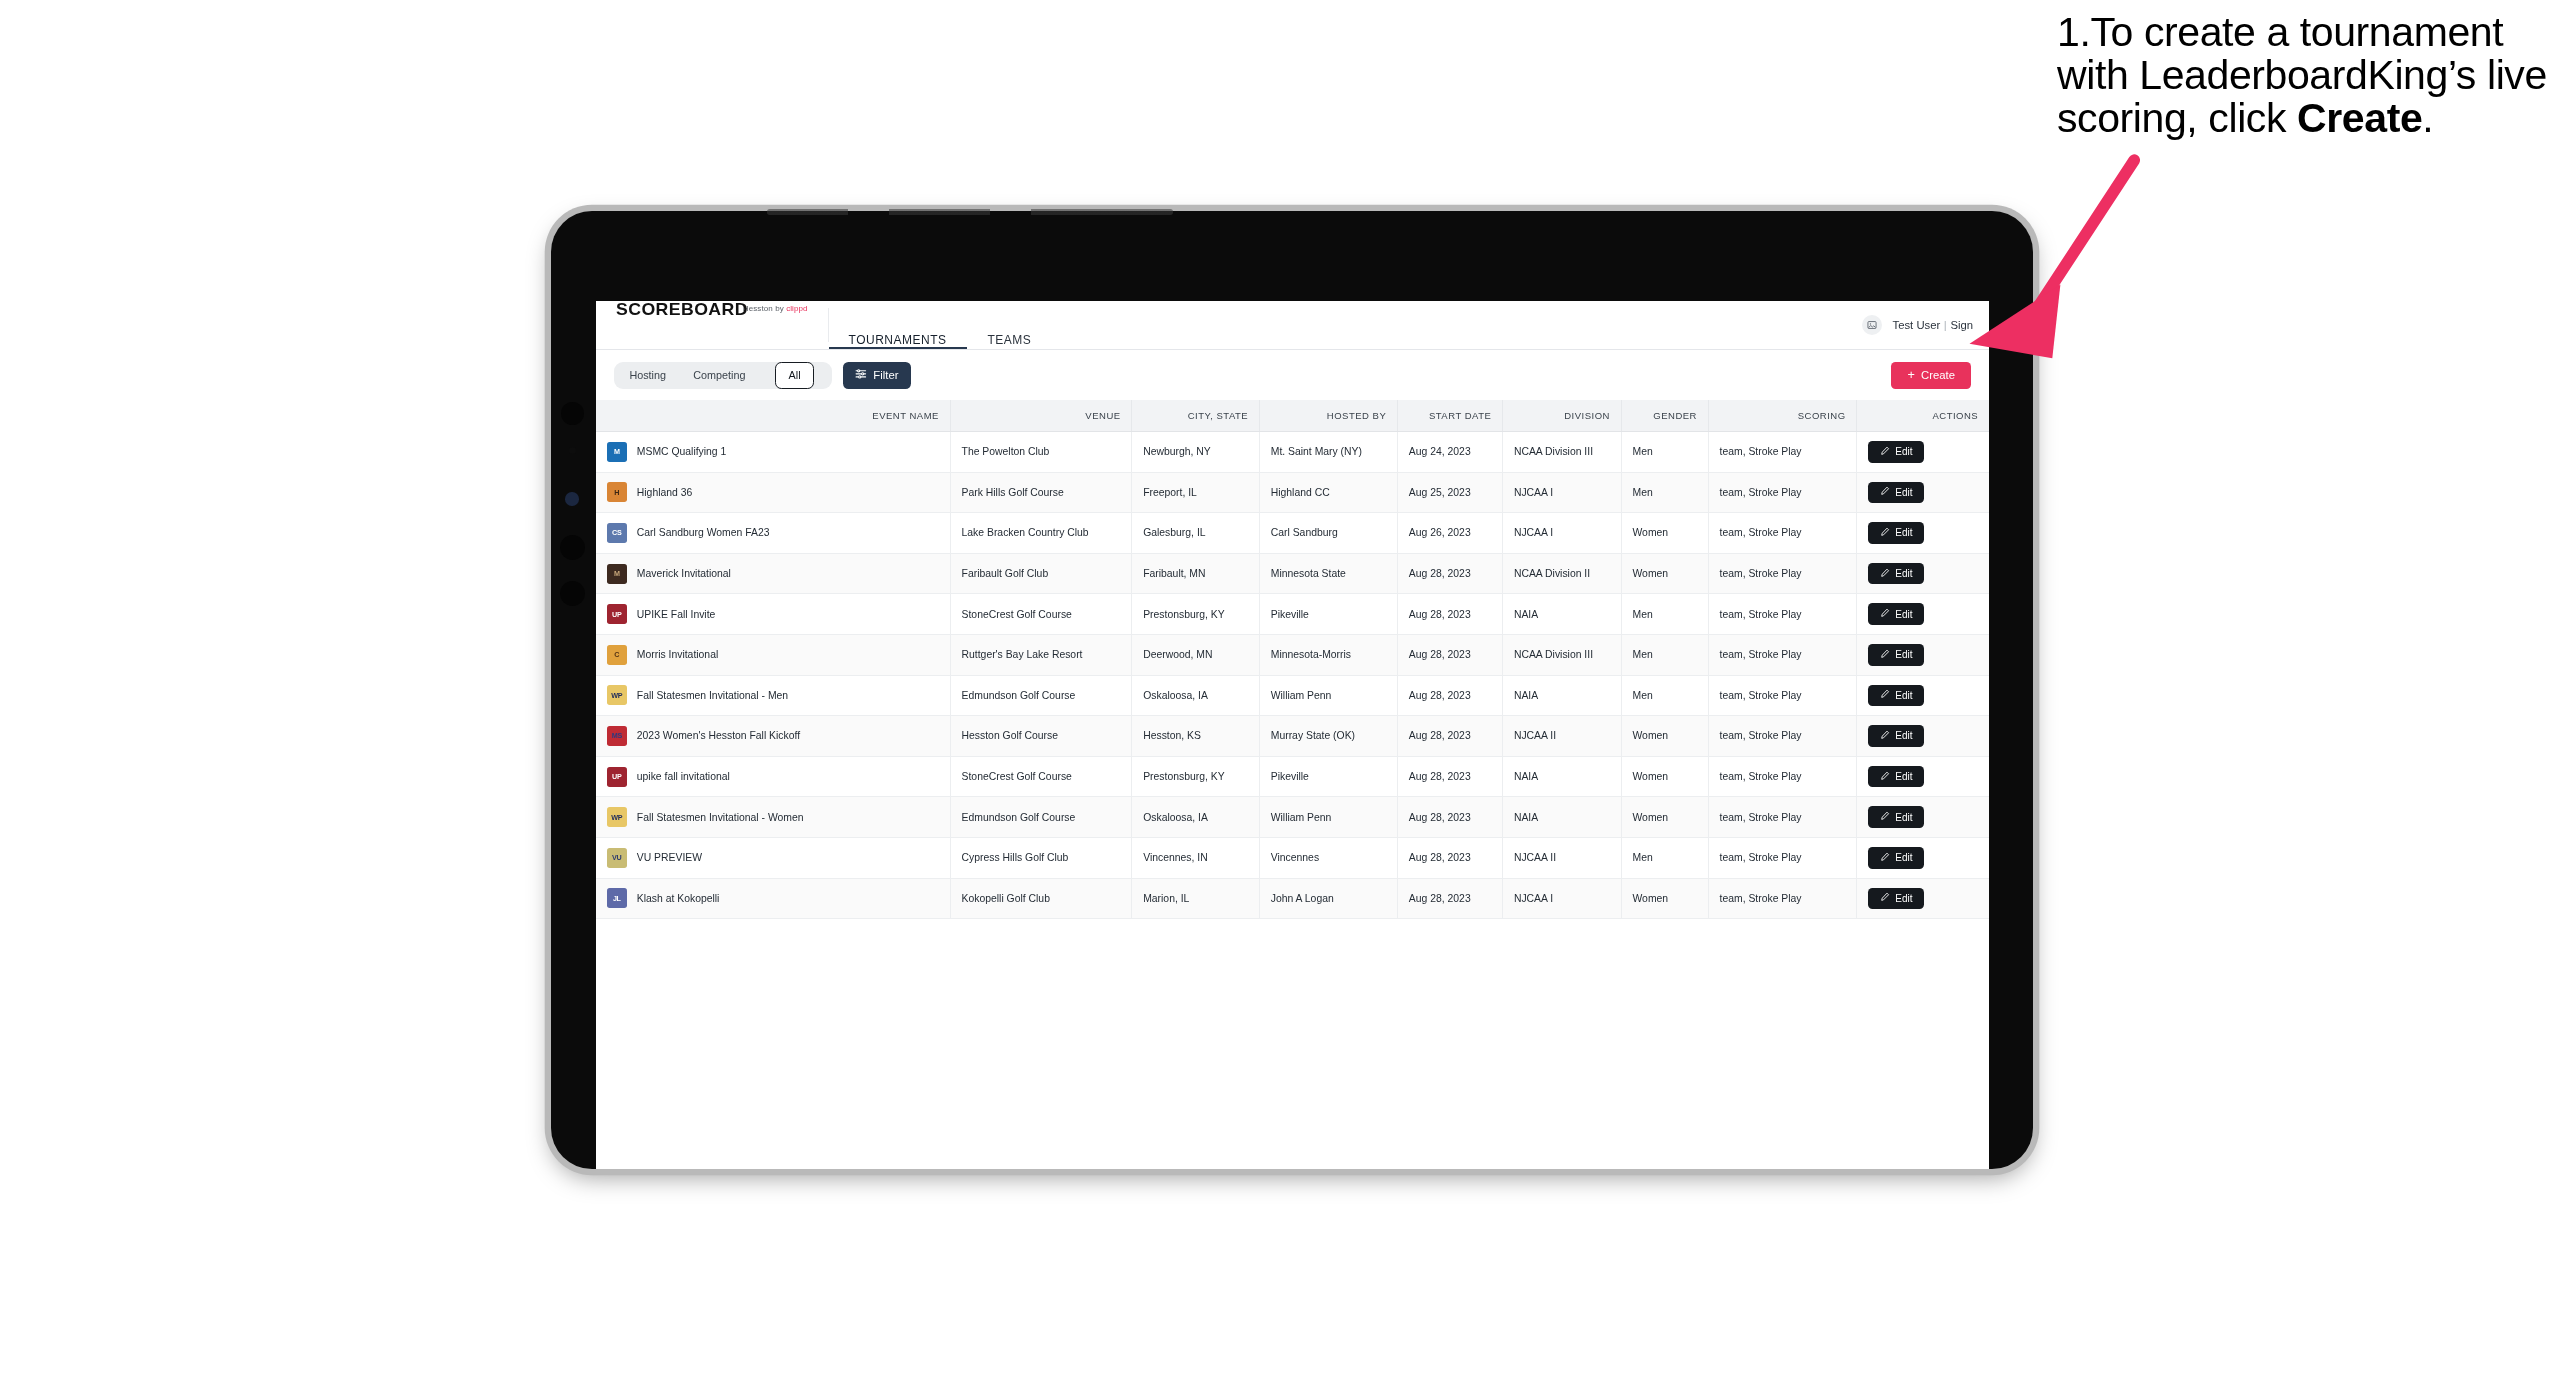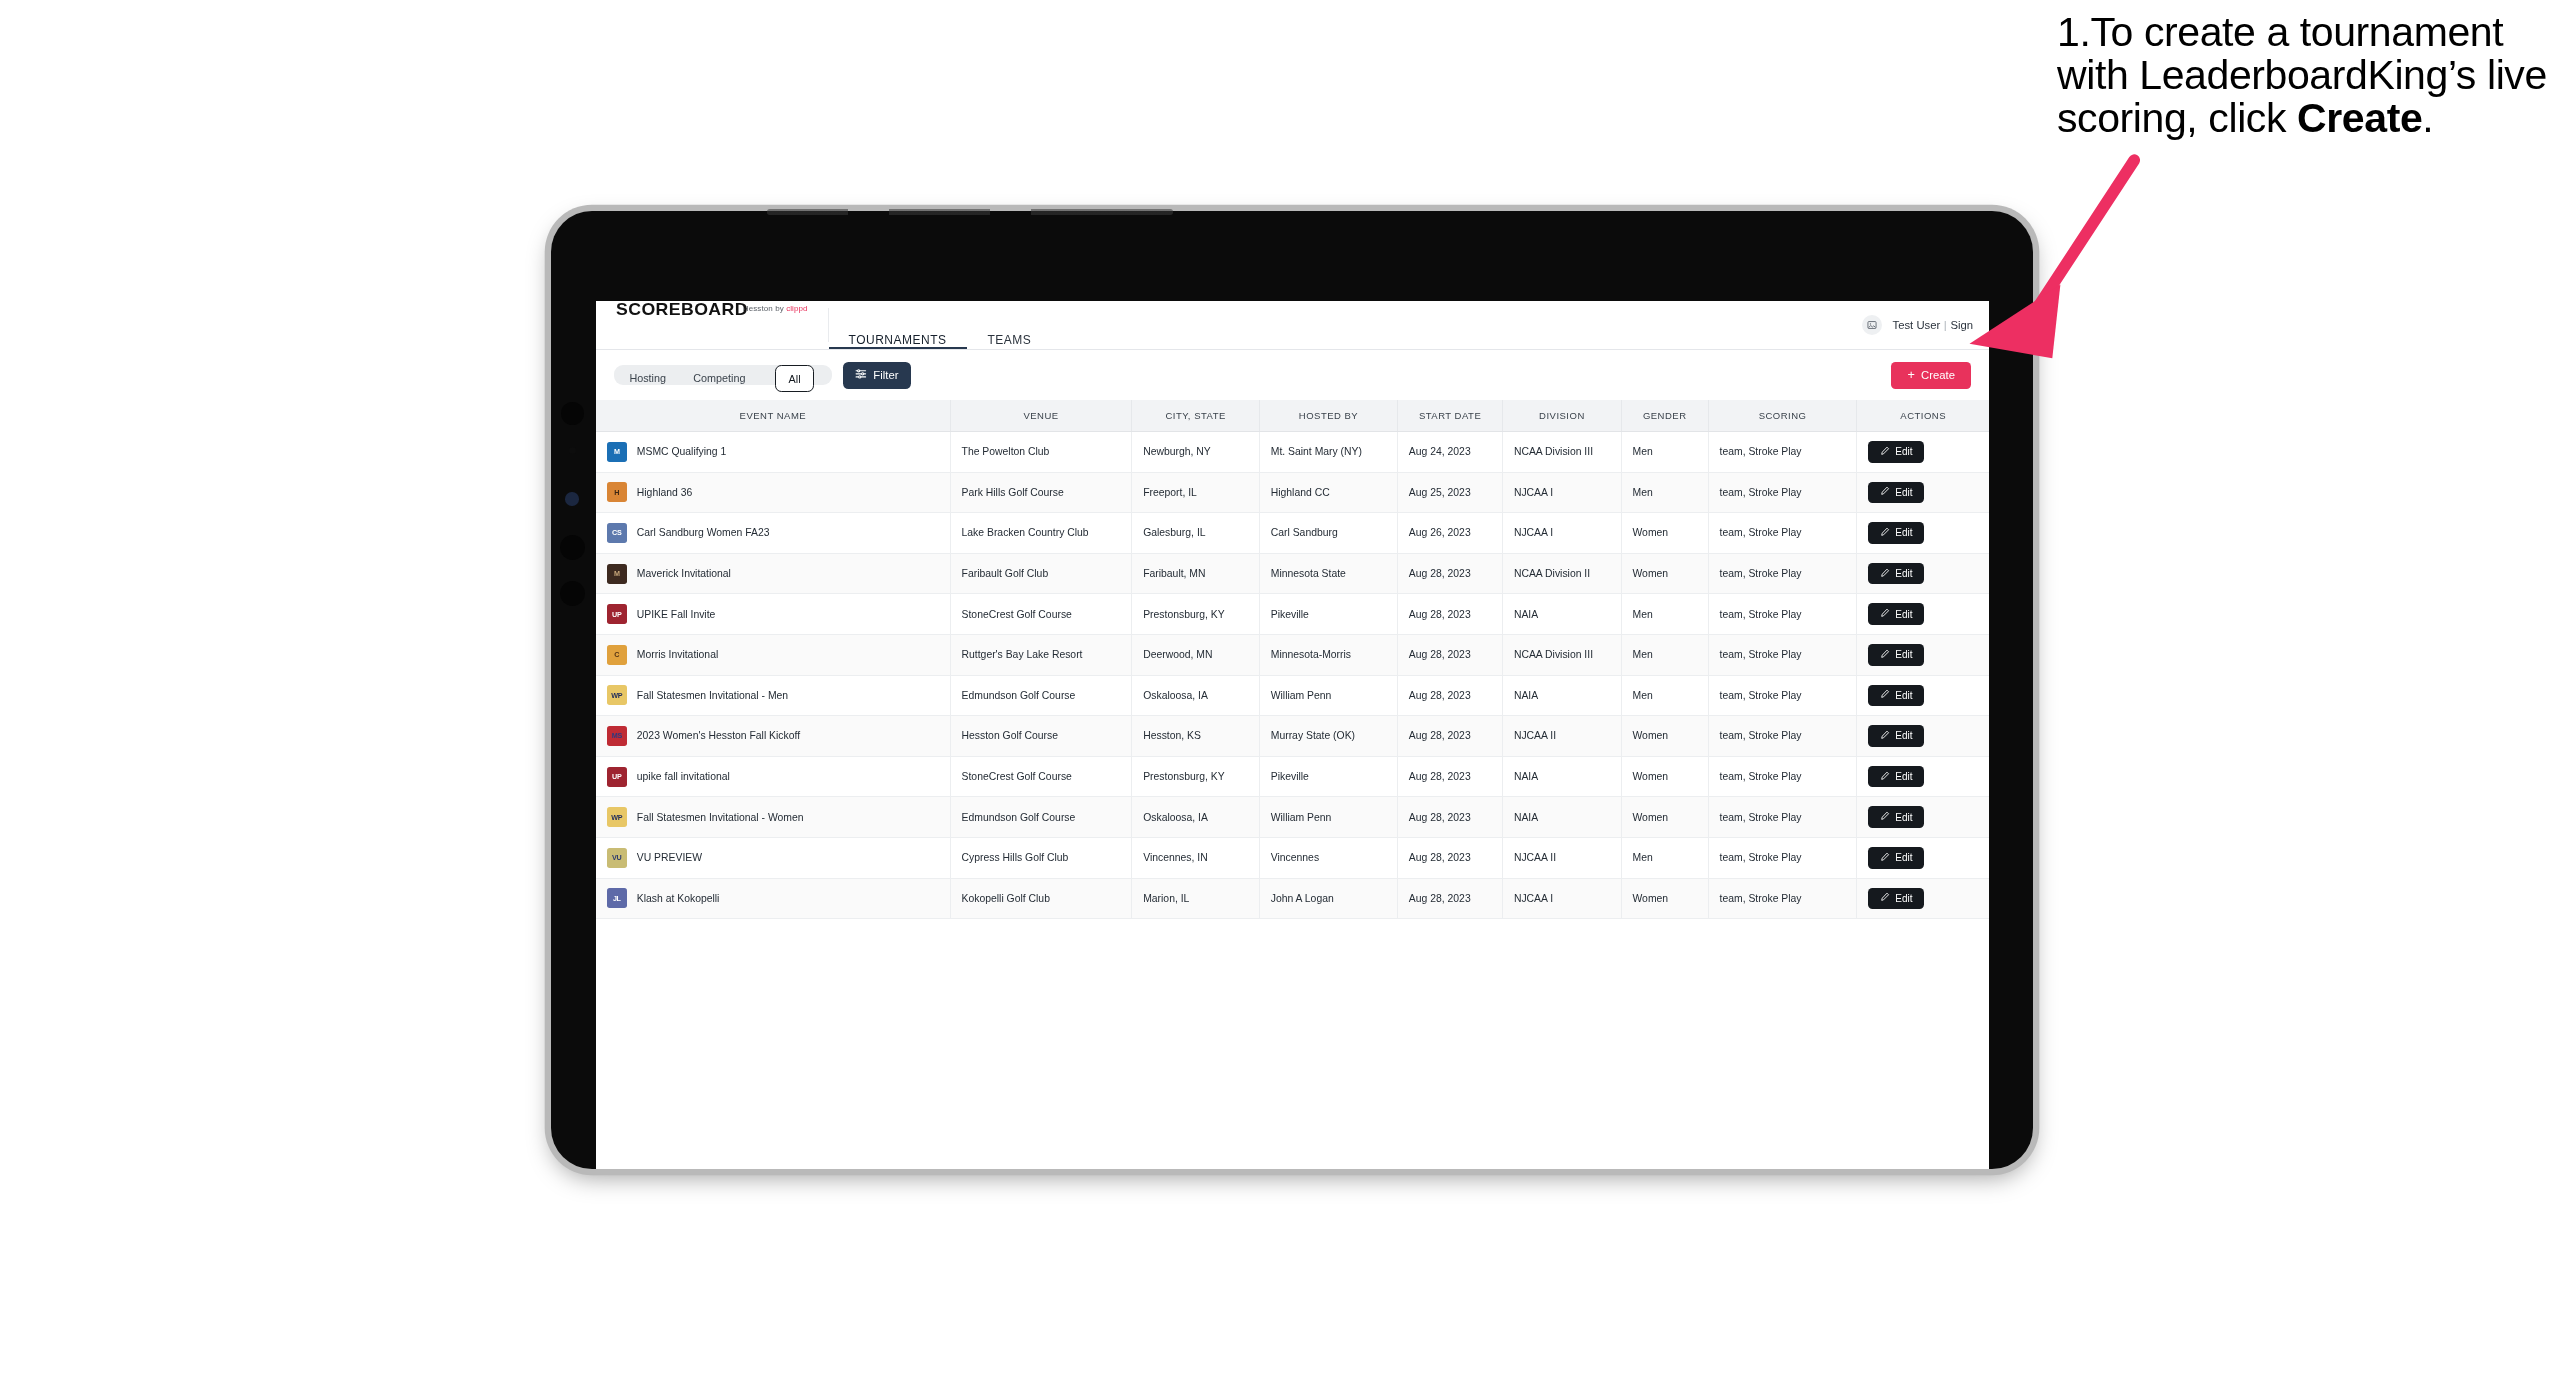--- a/index.html
+++ b/index.html
@@ -83,21 +83,21 @@
   .nav-user .divider { color:#aeb4bb; margin:0 3.6px; }
 
   
   .toolbar {
     height: 50px; display:flex; align-items:center;
     padding: 0 18px; gap: 10.8px;
     background:#fff;
   }
   .segment {
     display:flex; 
-    background:#eceef0; border-radius:9px; height:20px; padding: 1.8px;
+    background:#eceef0; border-radius:9px; height:27px; padding: 1.8px;
   }
   .seg-btn {
     padding: 0 12.6px; height:23.4px; display:flex; align-items:center;
     font-size:10.8px; color:#3b434c; border-radius:5.4px; cursor:pointer;
     background:transparent; border:1.4px solid transparent;
   }
   .seg-btn.active {
     background:#ffffff; border:1.4px solid #171c22; color:#11161c; font-weight:500;
     border-radius:6.3px; height:27px; margin:-1.8px 16px;
   }
@@ -121,21 +121,21 @@
     display:flex; align-items:center; gap:6.3px; justify-content:center;
     background:#e8325c; color:#fff; border:none;
     height:27px; padding: 0 16px; border-radius:4.5px;
     font-size:11.3px; cursor:pointer; font-family:"Liberation Sans", sans-serif;
   }
   .create-btn .plus { font-size:12.6px; line-height:1; font-weight:400; }
 
   
   table.tournaments { width:100%; border-collapse:collapse; table-layout:fixed; }
   table.tournaments thead th {
-    background:#f2f3f5; text-align:center;
+    background:#f2f3f5; text-align:right;
     font-size:9.5px; letter-spacing:0.5px; font-weight:400; color:#3a424b;
     padding: 10px 10.8px; border-bottom:0.9px solid #e2e4e7;
     border-right:0.9px solid #e6e8eb;
     text-transform: uppercase;
   }
   table.tournaments thead th:last-child { border-right:none; }
   table.tournaments tbody td {
     font-size:10.4px; color:#242c35; padding: 9px 10.8px;
     border-bottom:0.9px solid #eceef0;
     border-right:0.9px solid #eceef0;

